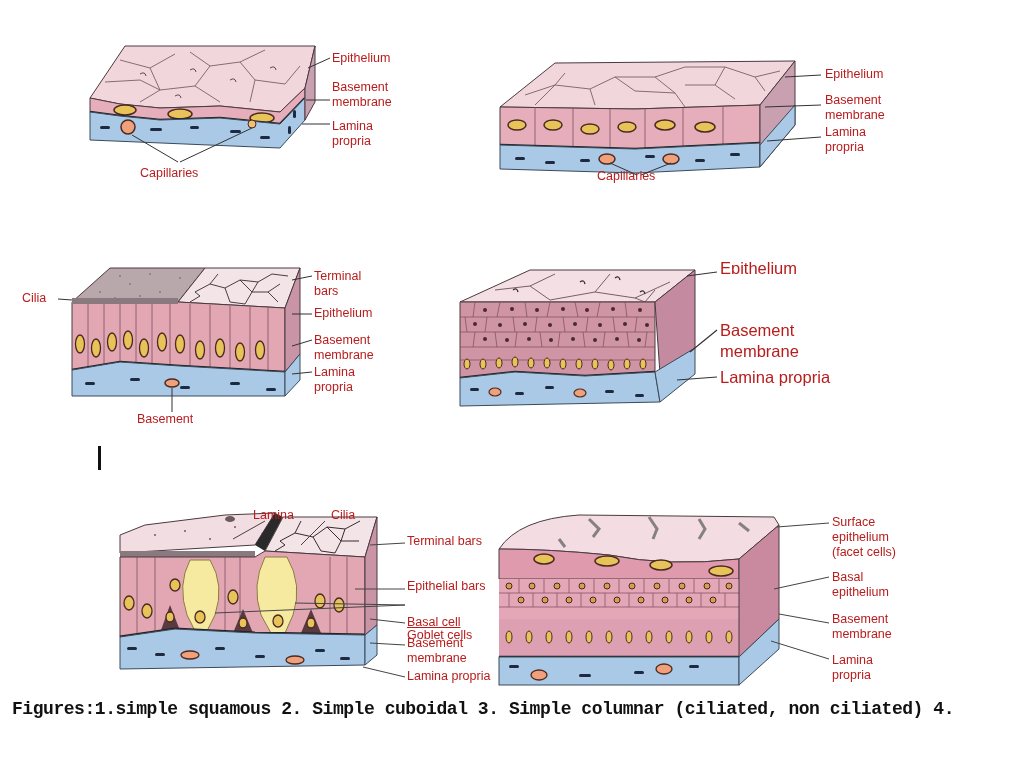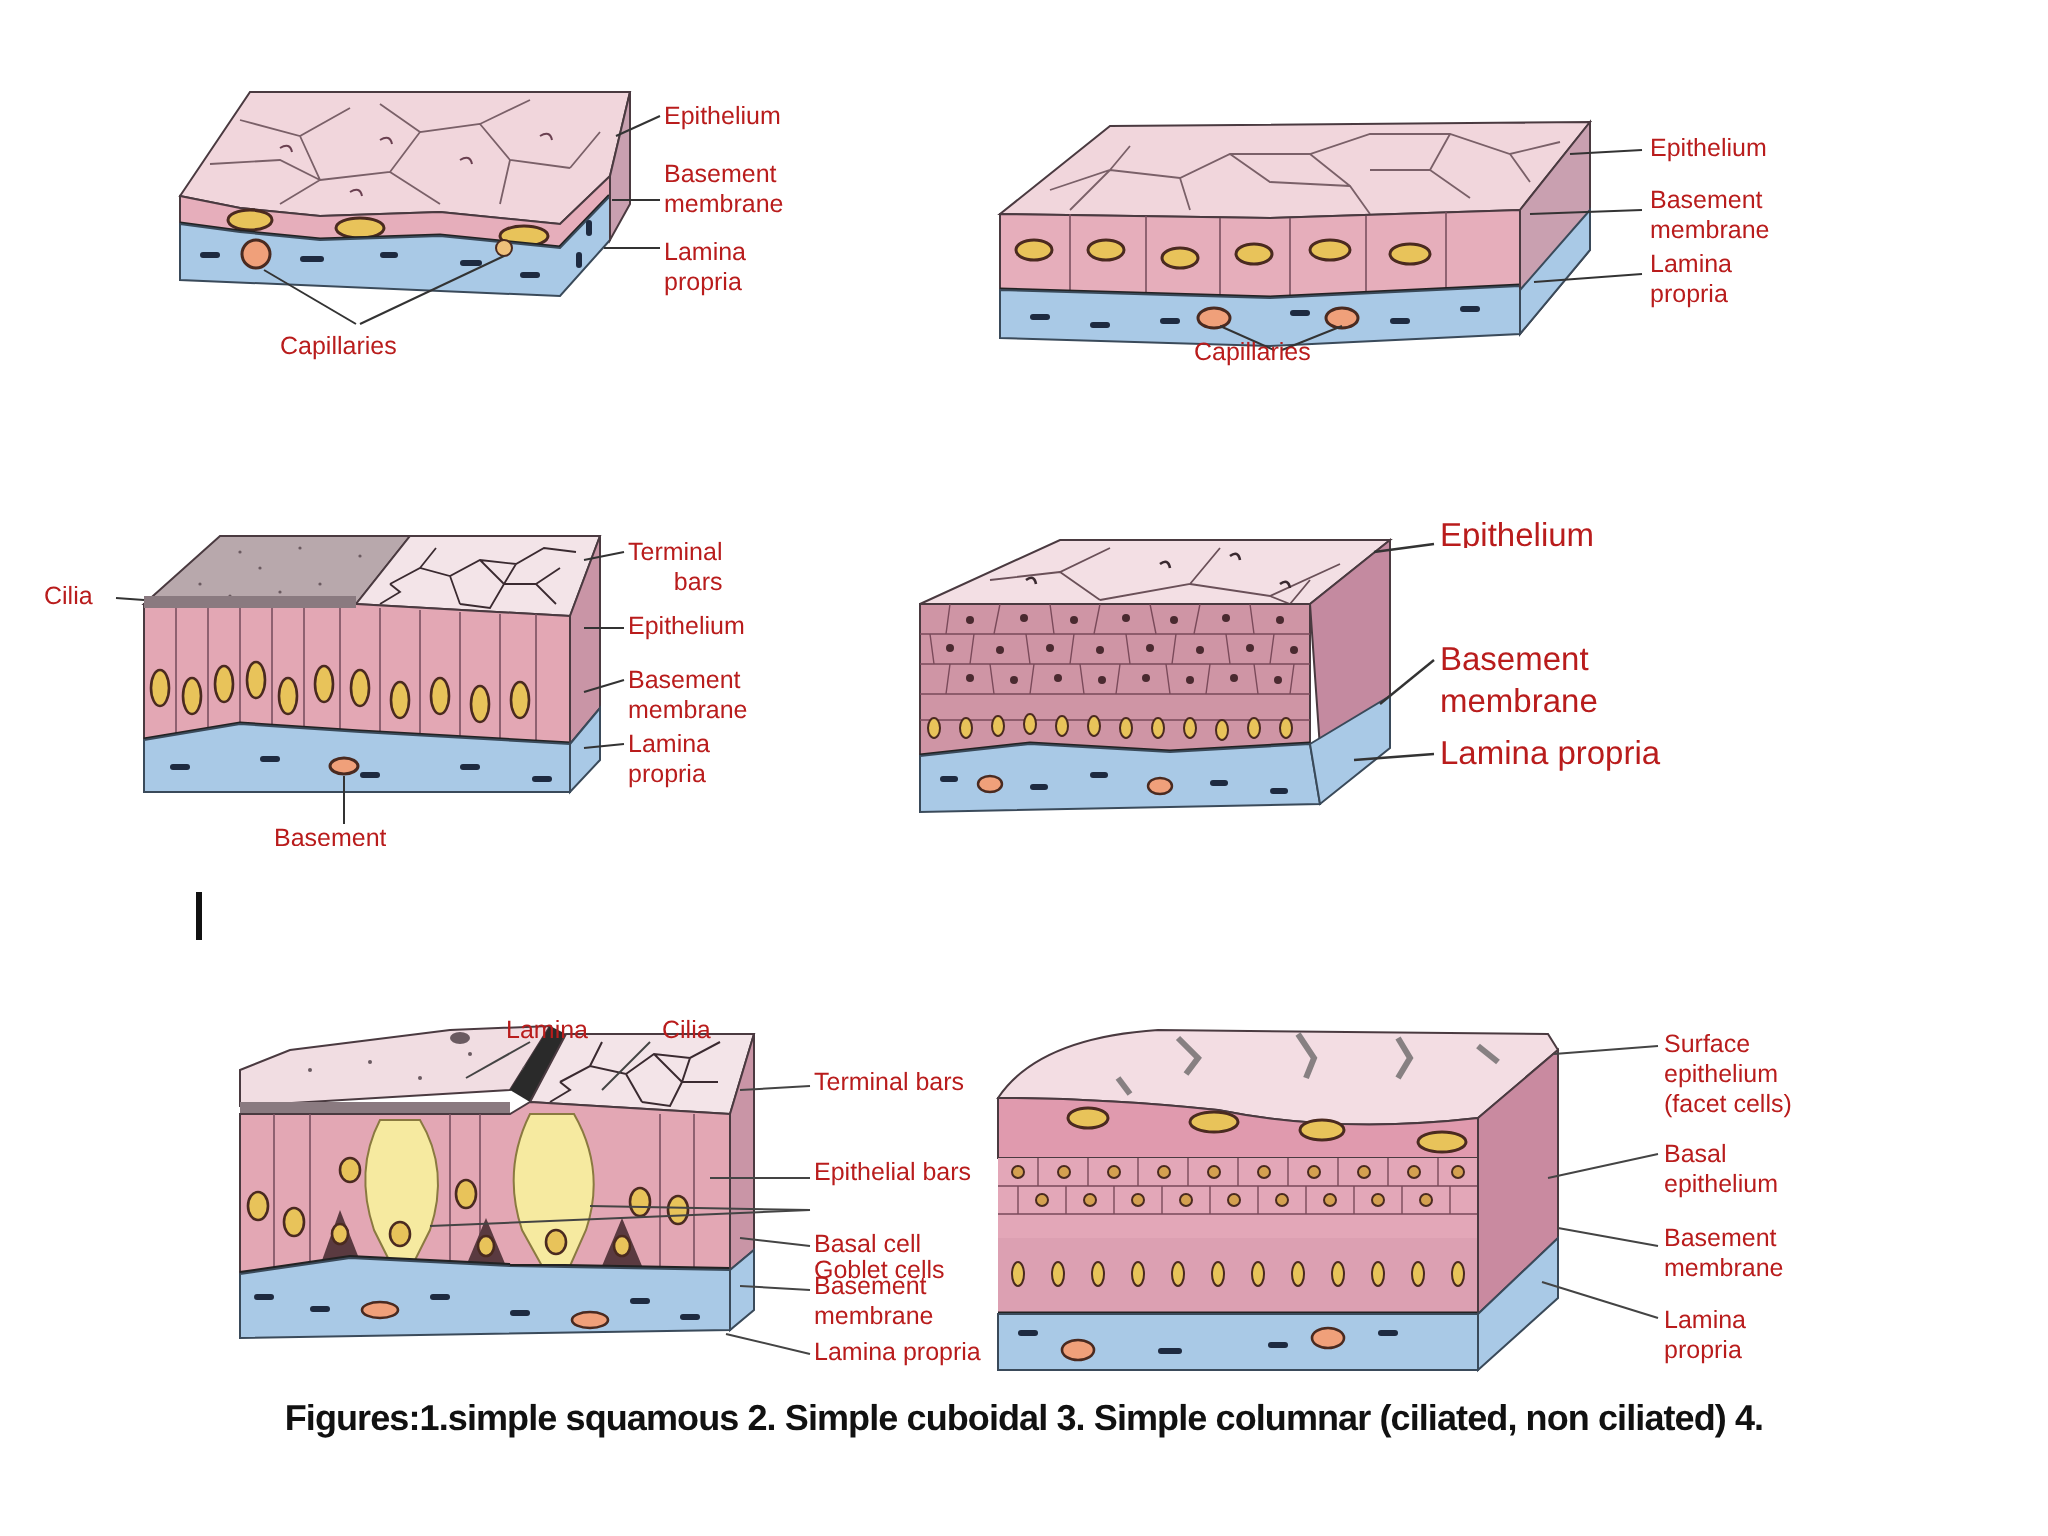--- a/index.html
+++ b/index.html
@@ -1,21 +1,21 @@
 <!DOCTYPE html>
 <html><head>
 <meta charset="utf-8">
 <style>
   html,body{margin:0;padding:0;background:#ffffff;}
   body{width:1024px;height:768px;position:relative;overflow:hidden;font-family:"Liberation Sans",sans-serif;}
   .panel{position:absolute;}
   .panel svg{position:absolute;left:0;top:0;overflow:visible;}
   .lbl{position:absolute;font-family:"Liberation Sans",sans-serif;color:#b91c1c;font-size:12.5px;line-height:15px;white-space:pre;}
   .lbl.big{font-size:16.5px;line-height:21px;}
-  .caption{position:absolute;left:12px;top:694px;width:1000px;font-family:Liberation Sans, sans-serif;font-weight:bold;font-size:18px;line-height:30px;color:#111;letter-spacing:-0.45px;text-align:center;}
+  .caption{position:absolute;left:12px;top:694px;width:1000px;font-family:Liberation Mono, monospace;font-weight:bold;font-size:18px;line-height:30px;color:#111;letter-spacing:-0.45px;}
   .caption div{white-space:nowrap;}
   .cursor{position:absolute;left:98px;top:446px;width:3px;height:24px;background:#111;}
 </style>
 </head>
 <body>
 
 <div class="panel" style="left:80px;top:40px;width:340px;height:150px;">
   <svg width="340" height="150">
 
     <polygon points="10,58 45,6 235,6 225,48 200,72 140,66 80,68 40,64" fill="#f1d6dc" stroke="#4a3a40" stroke-width="1"></polygon>
@@ -185,21 +185,21 @@
     <g stroke="#333" stroke-width="1" fill="none">
       <line x1="28" y1="37" x2="42" y2="38"></line>
       <line x1="262" y1="18" x2="282" y2="14"></line>
       <line x1="262" y1="52" x2="282" y2="52"></line>
       <line x1="262" y1="84" x2="282" y2="78"></line>
       <line x1="262" y1="112" x2="282" y2="110"></line>
       <line x1="142" y1="126" x2="142" y2="150"></line>
     </g>
   </svg>
   <div class="lbl" style="left:-8px;top:29px;">Cilia</div>
-  <div class="lbl" style="left:284px;top:7px;text-align:right;">Terminal
+  <div class="lbl" style="left:284px;top:7px;">Terminal
 bars</div>
   <div class="lbl" style="left:284px;top:44px;">Epithelium</div>
   <div class="lbl" style="left:284px;top:71px;">Basement
 membrane</div>
   <div class="lbl" style="left:284px;top:103px;">Lamina
 propria</div>
   <div class="lbl" style="left:107px;top:150px;height:11px;overflow:hidden;">Basement</div>
 </div>
 
 <div class="panel" style="left:455px;top:262px;width:420px;height:160px;">
@@ -361,21 +361,21 @@
       <line x1="255" y1="114" x2="290" y2="118"></line>
       <line x1="255" y1="138" x2="290" y2="140"></line>
       <line x1="248" y1="162" x2="290" y2="172"></line>
     </g>
   </svg>
   <div class="lbl" style="left:138px;top:3px;">Lamina</div>
   <div class="lbl" style="left:216px;top:3px;">Cilia</div>
   <div class="lbl" style="left:292px;top:29px;">Terminal bars</div>
   <div class="lbl" style="left:292px;top:74px;">Epithelial bars</div>
   <div class="lbl" style="left:292px;top:91px;margin-top:32px;">Goblet cells</div>
-  <div class="lbl" style="left:292px;top:110px;">Basal cell</div>
+  <div class="lbl" style="left:292px;top:110px;text-decoration:underline;">Basal cell</div>
   <div class="lbl" style="left:292px;top:131px;">Basement
 membrane</div>
   <div class="lbl" style="left:292px;top:164px;">Lamina propria</div>
 </div>
 
 <div class="panel" style="left:489px;top:490px;width:440px;height:190px;margin-top:19px;">
   <svg width="440" height="190">
 
     <path d="M10,40 Q30,10 90,6 L285,8 L290,16 L250,50 Q180,58 120,46 Q60,40 10,40 Z" fill="#f3dde3" stroke="#4a3a40" stroke-width="1"></path>
     <g stroke="#5a5a5a" stroke-width="3" fill="none" opacity="0.7">

